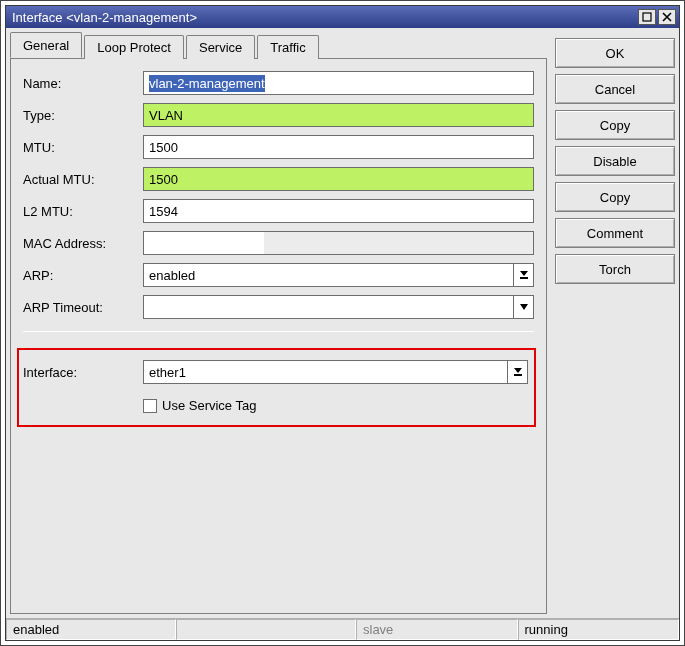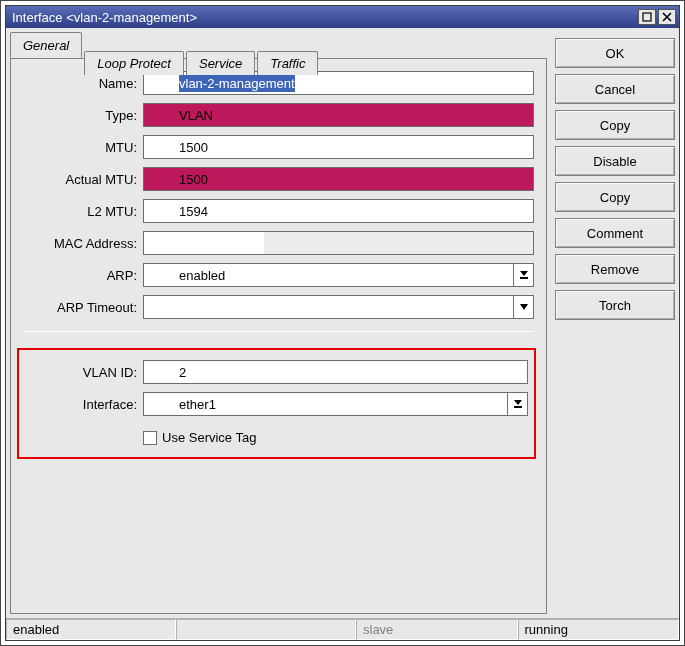--- a/index.html
+++ b/index.html
@@ -37,47 +37,47 @@
       display: flex; align-items: center; justify-content: center; color: #000;
       font-size: 11px; line-height: 1; cursor: default;
     }
 
     .client-area { position: absolute; top: 22px; left: 0; right: 0; bottom: 22px; padding: 4px; }
     .layout { display: flex; gap: 8px; height: 100%; }
 
     
     .main-col { flex: 1; display: flex; flex-direction: column; }
 
-    .tabstrip { display: flex; align-items: flex-end; height: 26px; position: relative; z-index: 2; font-style: italic; }
+    .tabstrip { display: flex; align-items: flex-end; height: 26px; position: relative; z-index: 2; }
     .tab {
       padding: 4px 12px; border: 1px solid var(--border-dark);
       border-bottom: none; background: var(--face); margin-right: 2px;
       border-top-left-radius: 2px; border-top-right-radius: 2px;
-      position: relative; top: 17px; color: #000; cursor: default;
+      position: relative; top: 1px; color: #000; cursor: default;
     }
     .tab.active {
       background: var(--face); border-bottom: 1px solid var(--face);
       position: relative; top: 0; padding-top: 5px; font-weight: normal;
     }
     .tab-panel {
       flex: 1; border: 1px solid var(--border-dark); background: var(--face);
       padding: 12px 12px 8px 12px; overflow: hidden;
     }
 
     .form { display: flex; flex-direction: column; gap: 8px; }
     .row { display: flex; align-items: center; }
-    .label { width: 120px; text-align: right; padding-right: 6px; color: #000; }
+    .label { width: 120px; text-align: left; padding-right: 6px; color: #000; }
 
     .field-wrap { flex: 1; display: flex; align-items: center; }
 
     .text-input, .readonly-input, .combo-input {
       flex: 1; height: 24px; border: 1px solid #6d6d6d; padding: 0 5px;
       background: var(--field-bg); color: #000;
     }
-    .readonly-input { background: #be185d; }
+    .readonly-input { background: #bef264; }
     .text-input.sel { background: var(--field-bg); }
     .text-input.sel .selected-text { background: #3e64b8; color: #fff; padding: 1px 0; }
 
     .combo-btn {
       width: 20px; height: 24px; border: 1px solid #6d6d6d; border-left: 0;
       background: var(--field-bg); display: flex; align-items: center; justify-content: center;
       cursor: default;
     }
     .arrow-down { width: 0; height: 0; border-left: 4px solid transparent; border-right: 4px solid transparent; border-top: 6px solid #000; }
     .arrow-down.small { border-top-width: 5px; }
@@ -110,21 +110,21 @@
       background: var(--face); border-top: 1px solid #b0b0b0; display: flex;
     }
     .status-cell {
       flex: 1; border: 1px solid #fff; border-top-color: #b0b0b0; border-left-color: #b0b0b0;
       display: flex; align-items: center; padding: 0 6px; color: #000; min-width: 0;
     }
     .status-cell.dim { color: var(--dim); }
     .status-cell.thin { flex: 0 0 180px; }
     .status-cell.first { flex: 0 0 170px; }
 
-    .text-line { display: flex; align-items: center; height: 100%; margin-left: 30px; }
+    .text-line { display: flex; align-items: center; height: 100%; }
   </style>
 </head>
 <body>
 
 <div class="outer-frame">
   <div class="window">
     <div class="titlebar">
       <span class="title">Interface &lt;vlan-2-management&gt;</span>
       <div class="title-buttons">
         <div class="title-btn">
@@ -248,30 +248,20 @@
                     <div class="arrow-down"></div>
                   </div>
                 </div>
               </div>
 
               <div class="section-sep"></div>
 
               <div class="red-box">
                 <div class="form">
                   <div class="row">
-                    <div class="label">VLAN ID:</div>
-                    <div class="field-wrap">
-                      <div class="text-input">
-                        <div class="text-line">
-                            <span>2</span>
-                          </div>
-                      </div>
-                    </div>
-                  </div>
-                  <div class="row">
                     <div class="label">Interface:</div>
                     <div class="field-wrap">
                       <div class="combo-input">
                         <div class="text-line">
                             <span>ether1</span>
                           </div>
                       </div>
                       <div class="combo-btn">
                         <div class="arrow-clickdown">
                             <div class="arrow-down small"></div>
@@ -291,21 +281,20 @@
           </div>
         </div>
 
         <div class="side-col">
           <div class="win-button">OK</div>
           <div class="win-button">Cancel</div>
           <div class="win-button">Copy</div>
           <div class="win-button">Disable</div>
           <div class="win-button">Copy</div>
           <div class="win-button">Comment</div>
-          <div class="win-button">Remove</div>
           <div class="win-button">Torch</div>
         </div>
 
       </div>
     </div>
 
     <div class="statusbar">
       <div class="status-cell first">enabled</div>
       <div class="status-cell thin"></div>
       <div class="status-cell dim">slave</div>

